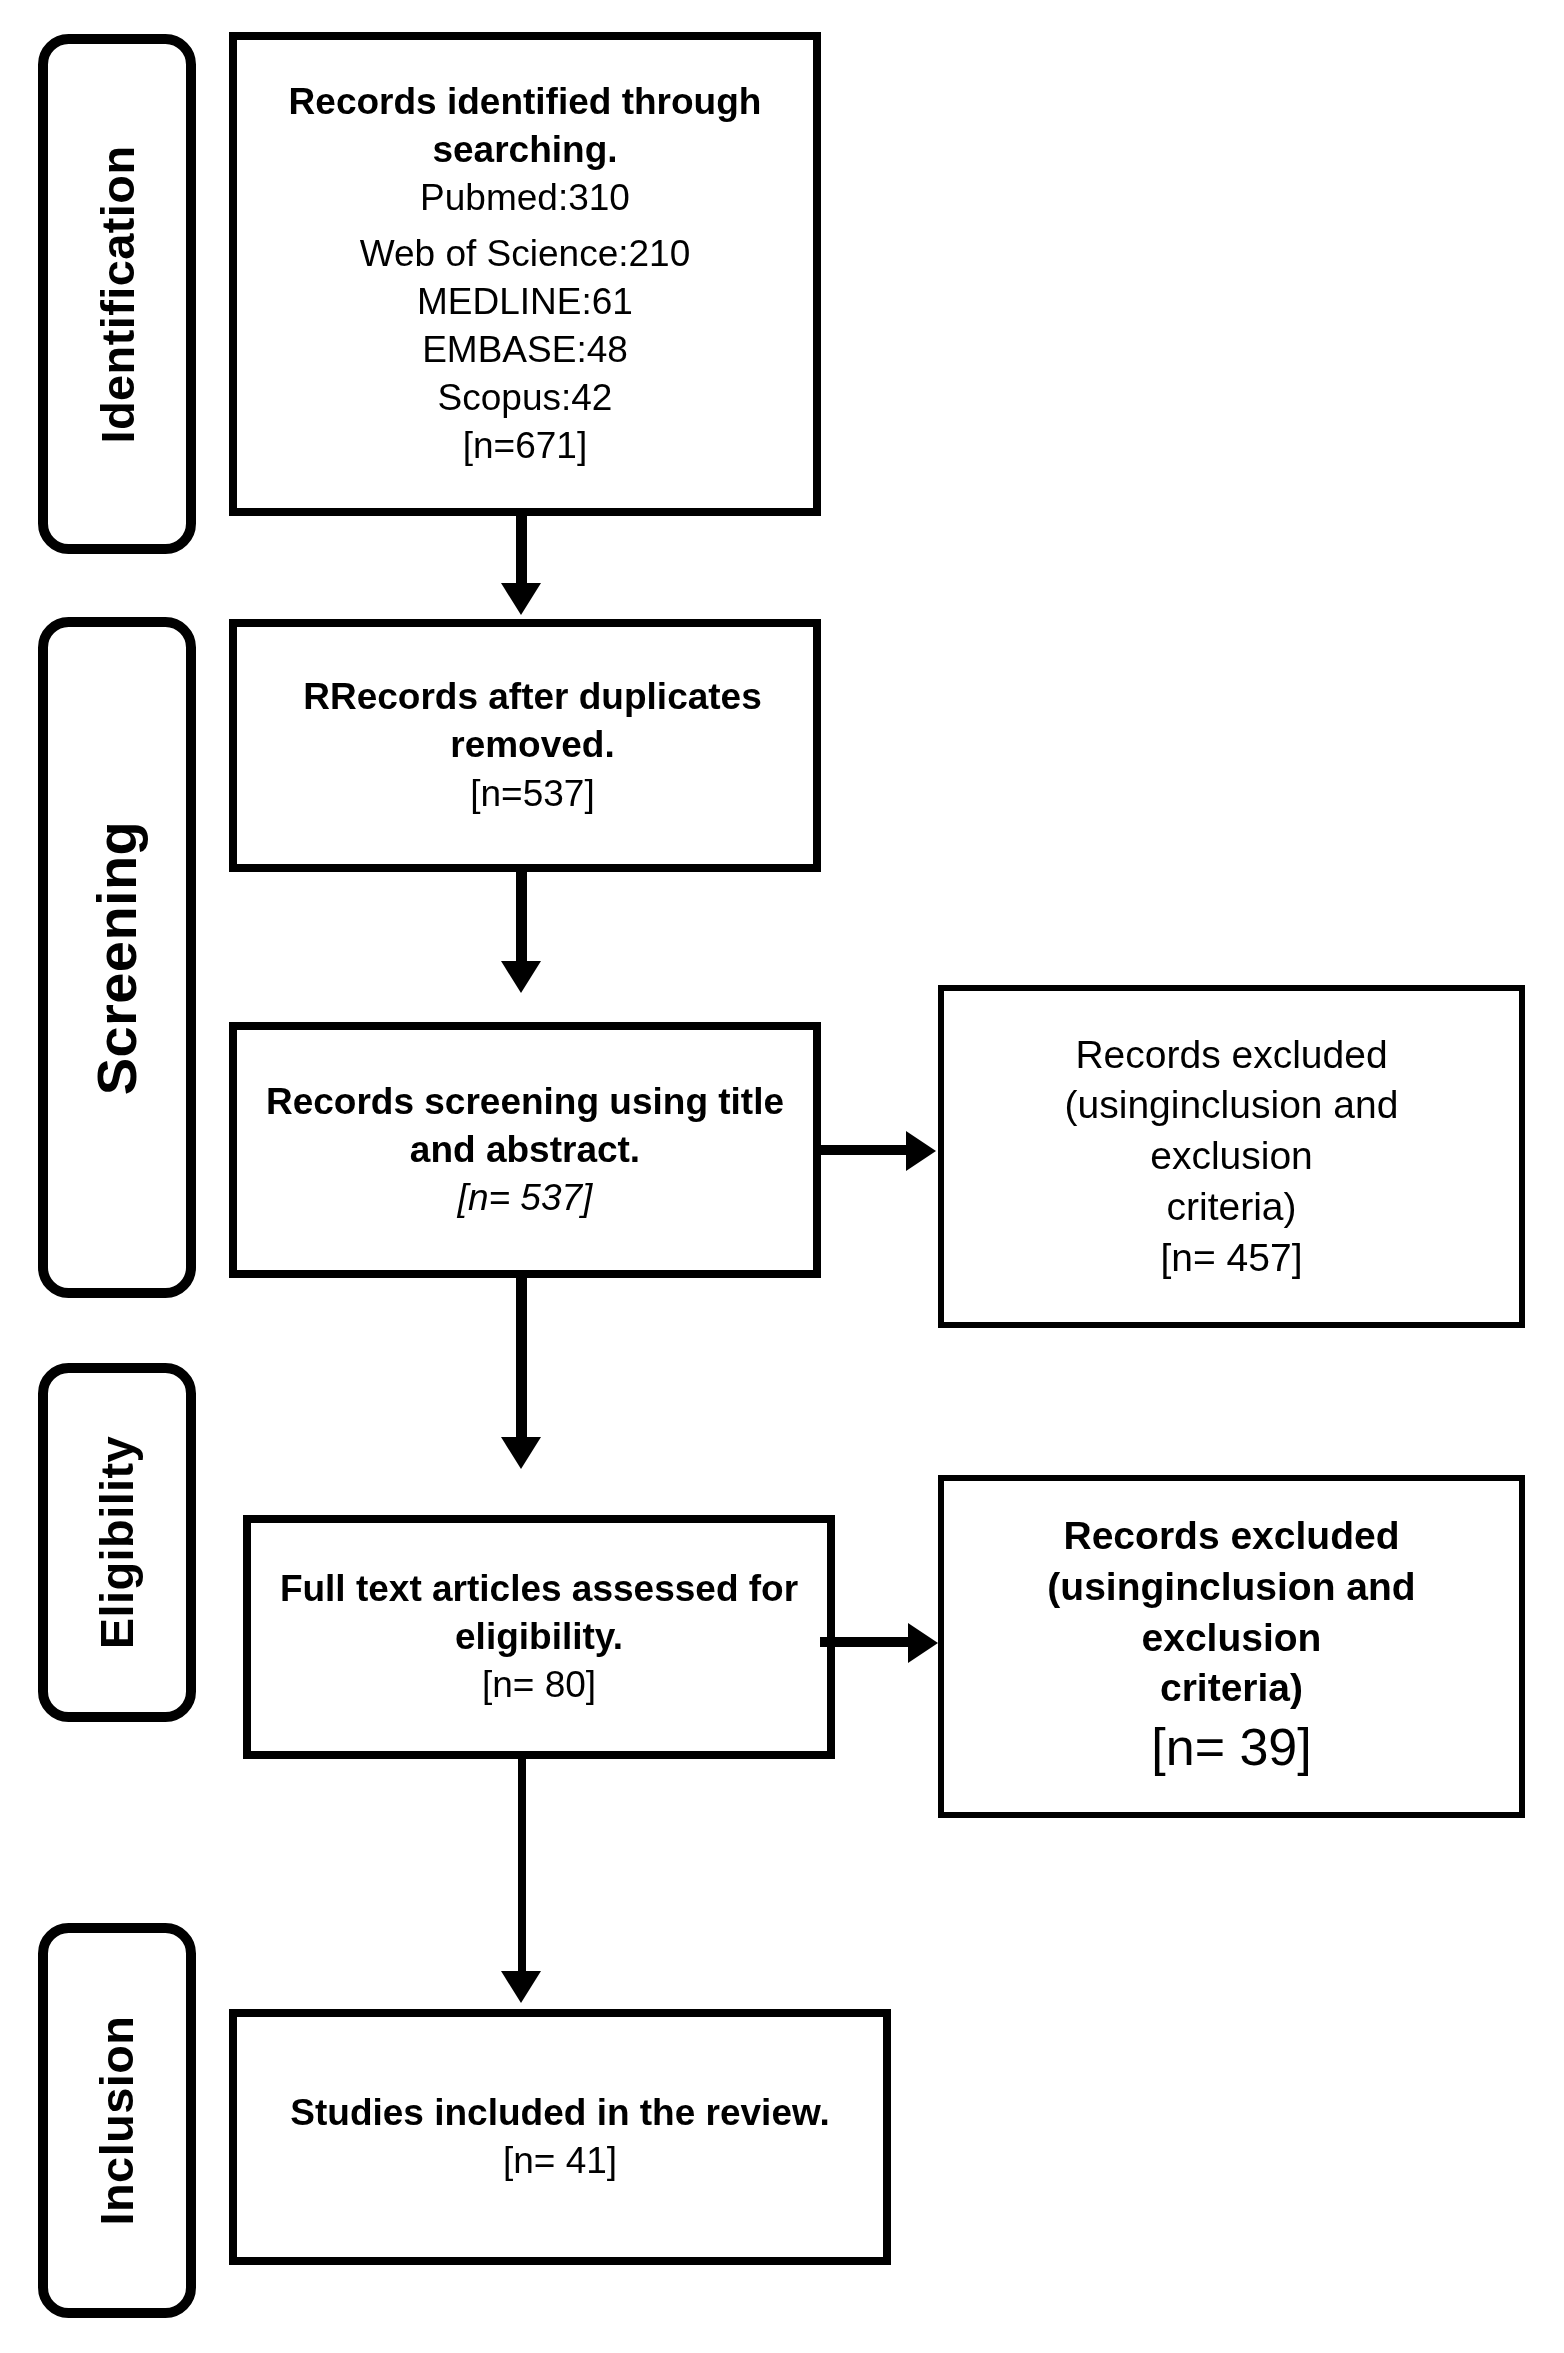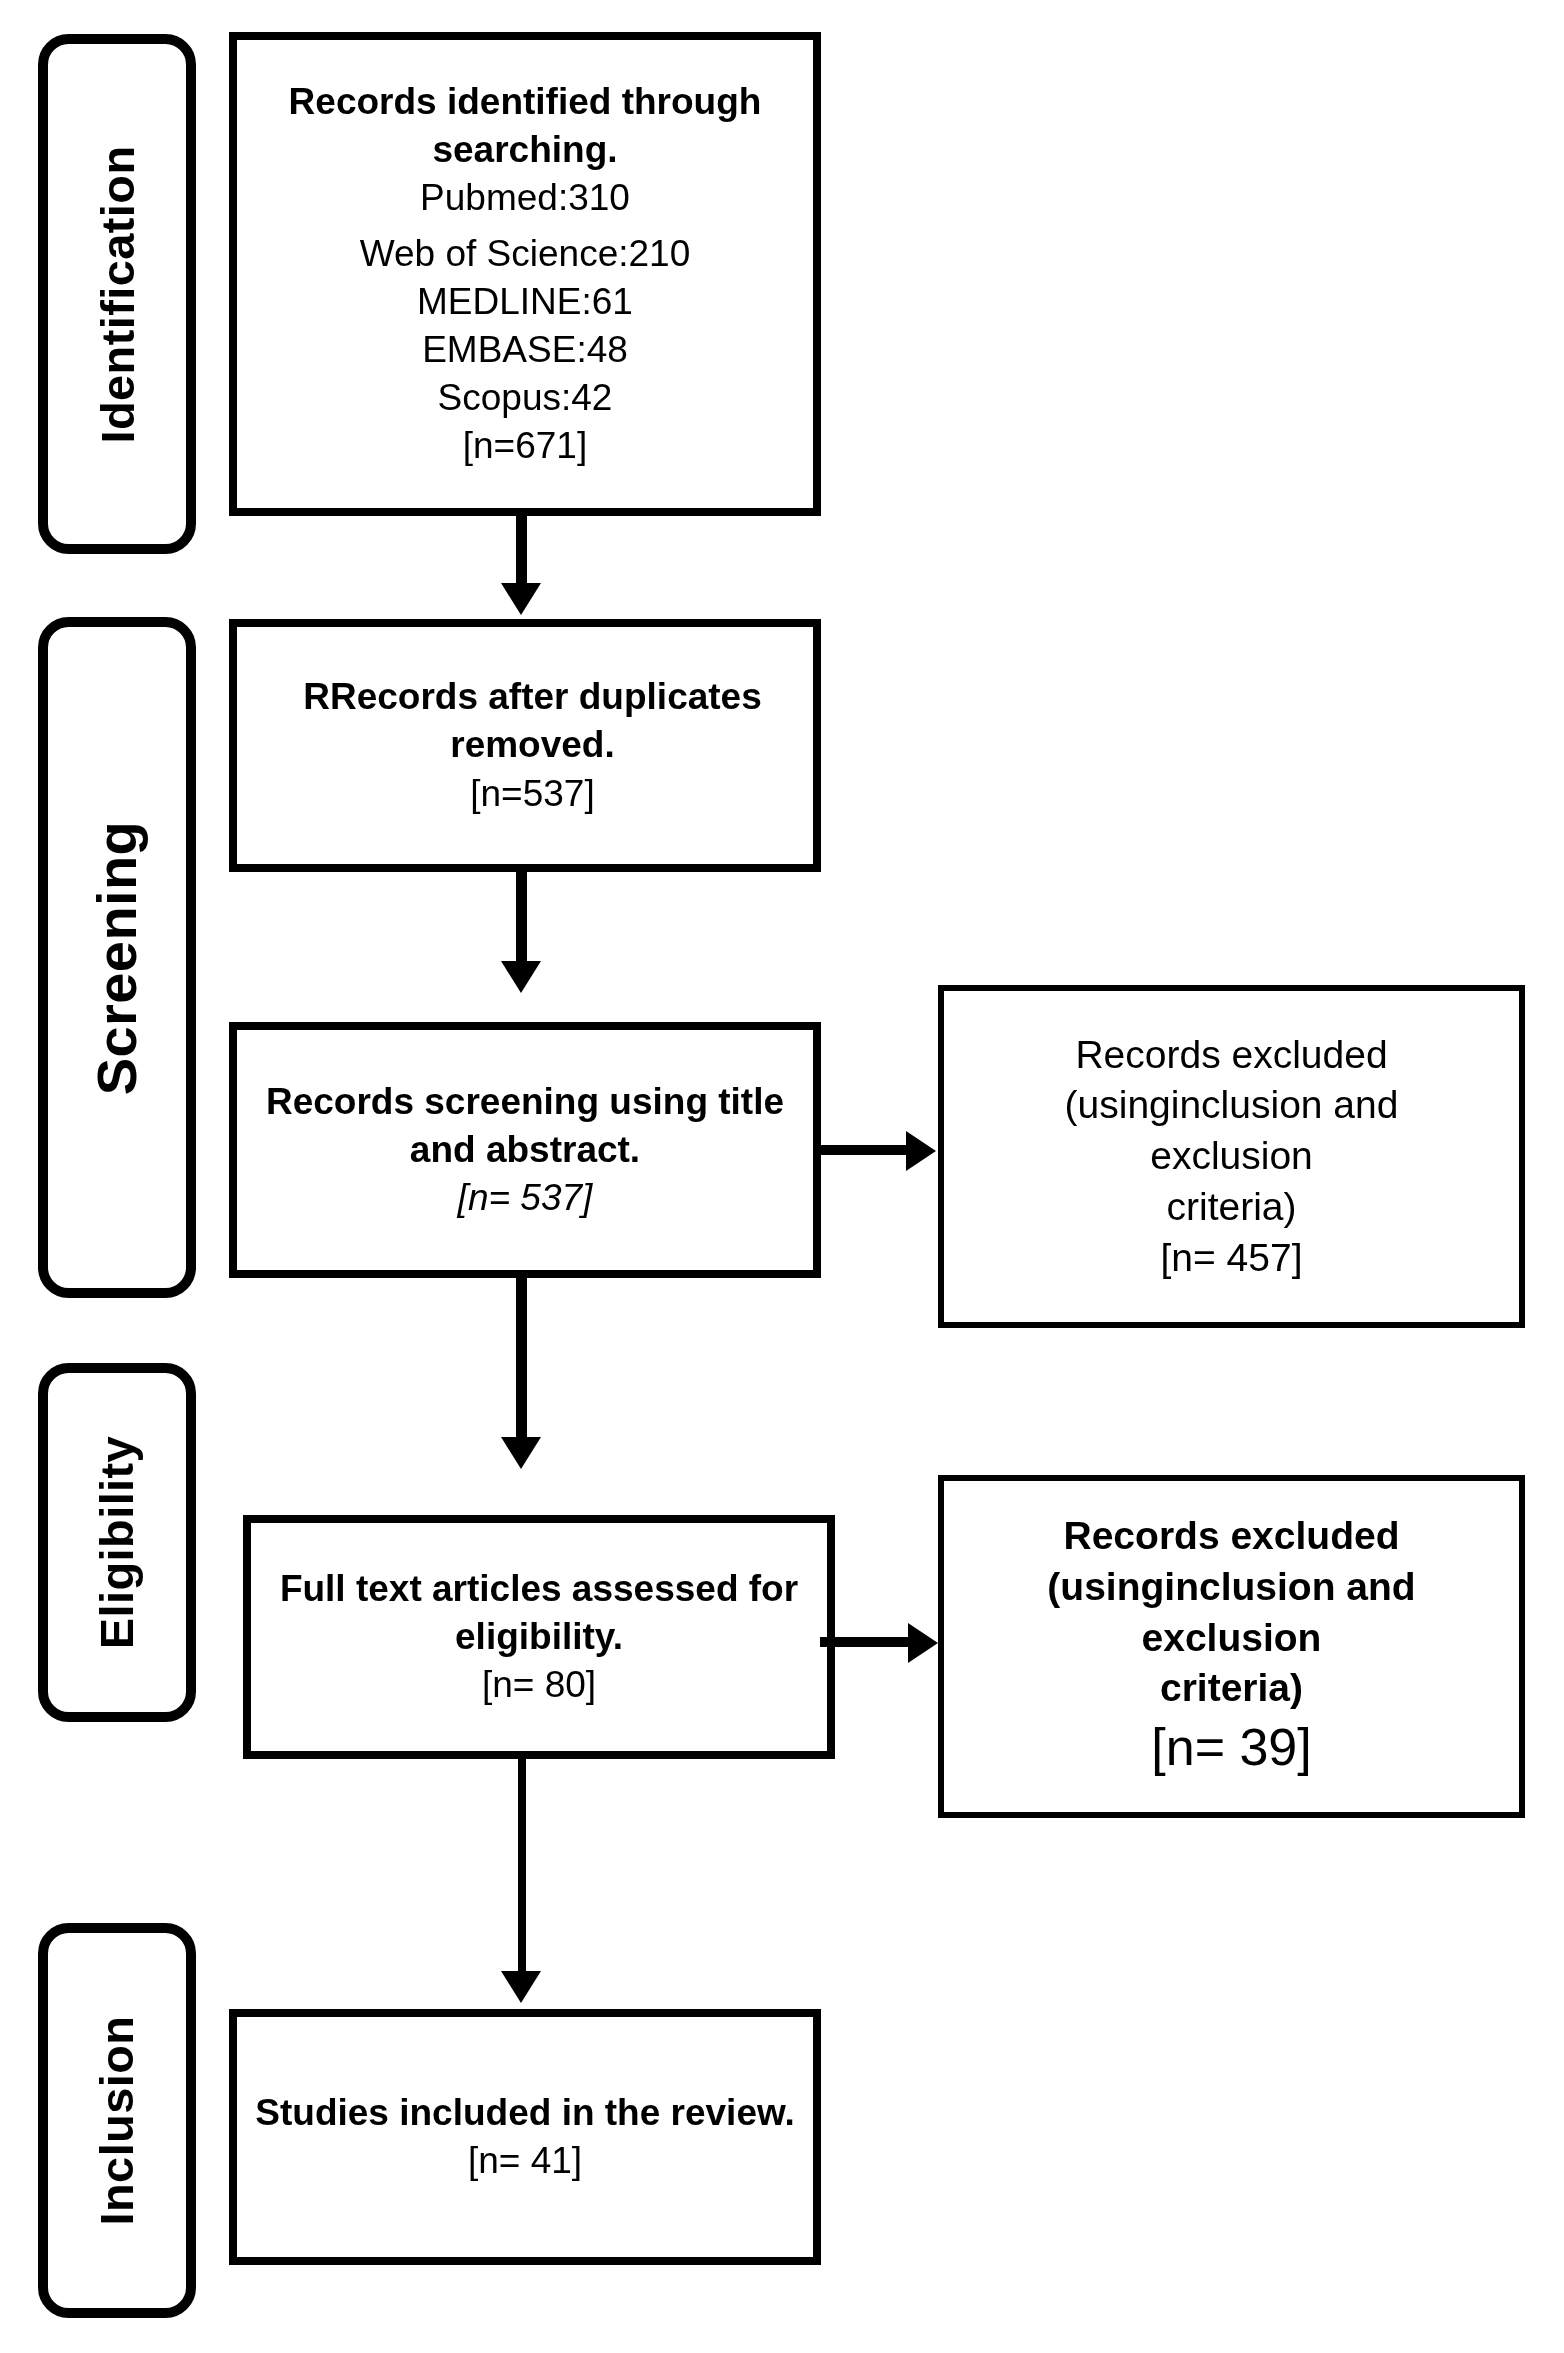--- a/index.html
+++ b/index.html
@@ -164,19 +164,19 @@
     <span class="ln ttl" style="font-size:39px;">Records excluded</span>
     <span class="ln ttl" style="font-size:39px;">(usinginclusion and</span>
     <span class="ln ttl" style="font-size:39px;">exclusion</span>
     <span class="ln ttl" style="font-size:39px;">criteria)</span>
     <span class="ln sub" style="font-size:52px;">[n= 39]</span>
   </div>
 
   <div class="vline" style="left:518px; top:1756px; width:8px; height:224px;"></div>
   <div class="arrow-down" style="left:501px; top:1971px;"></div>
 
-  <div class="box" style="left:229px; top:2009px; width:592px; height:256px;">
+  <div class="box" style="left:229px; top:2009px; width:662px; height:256px;">
     <span class="ln ttl" style="font-size:37px;">Studies included in the review.</span>
     <span class="ln sub" style="font-size:37px;">[n= 41]</span>
   </div>
 
 </div>
 
 
 </body></html>

